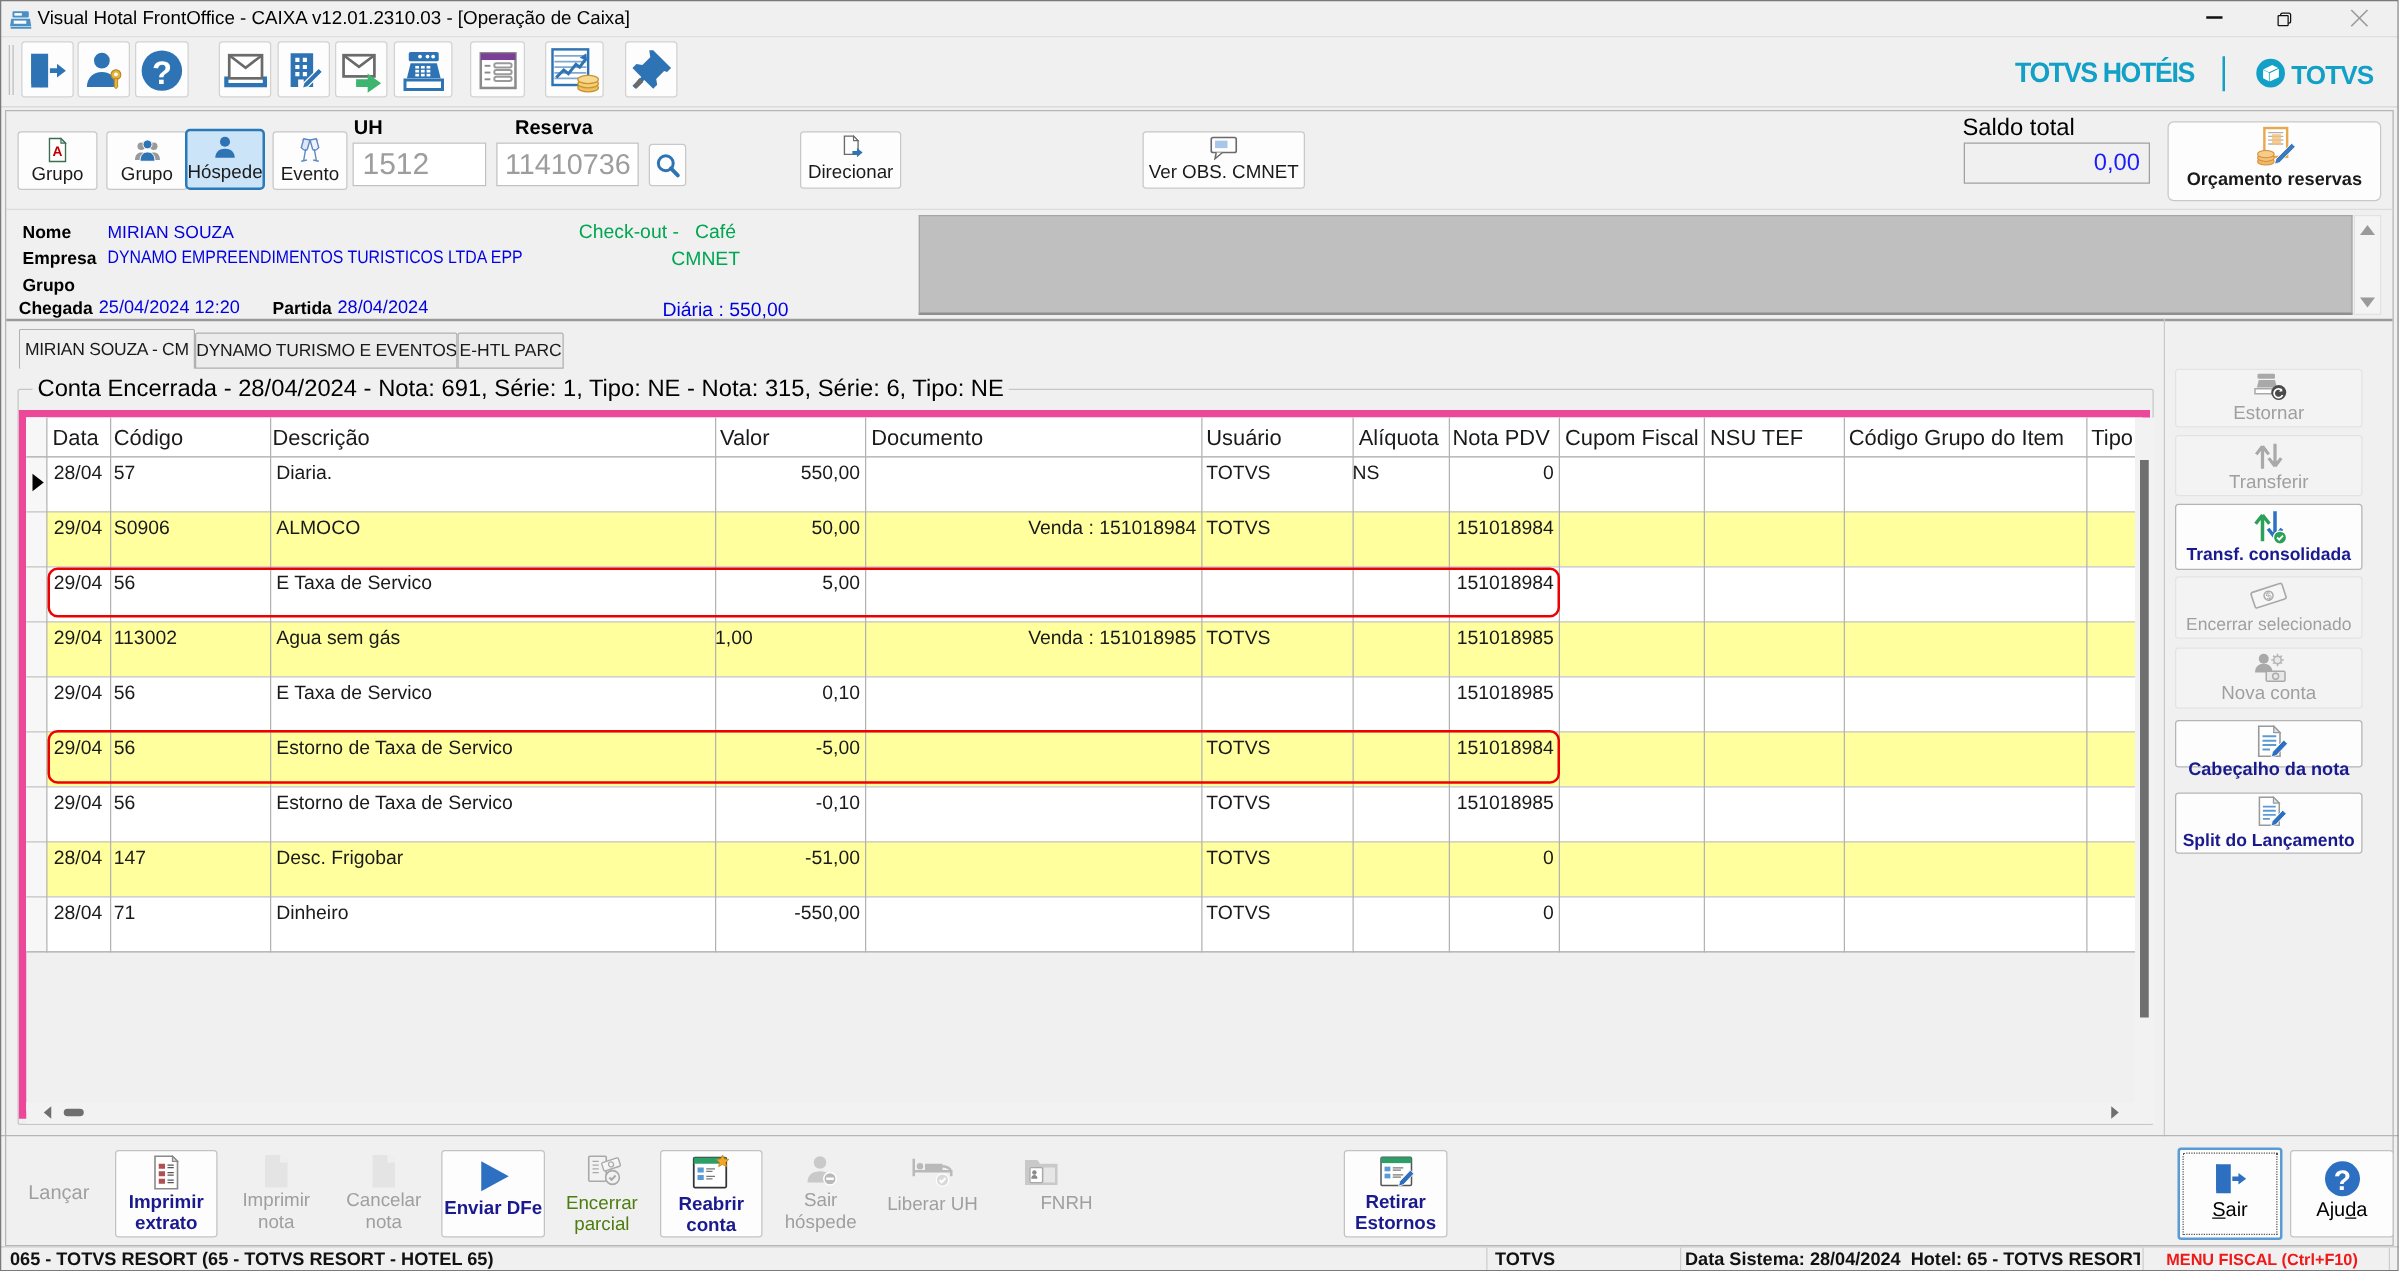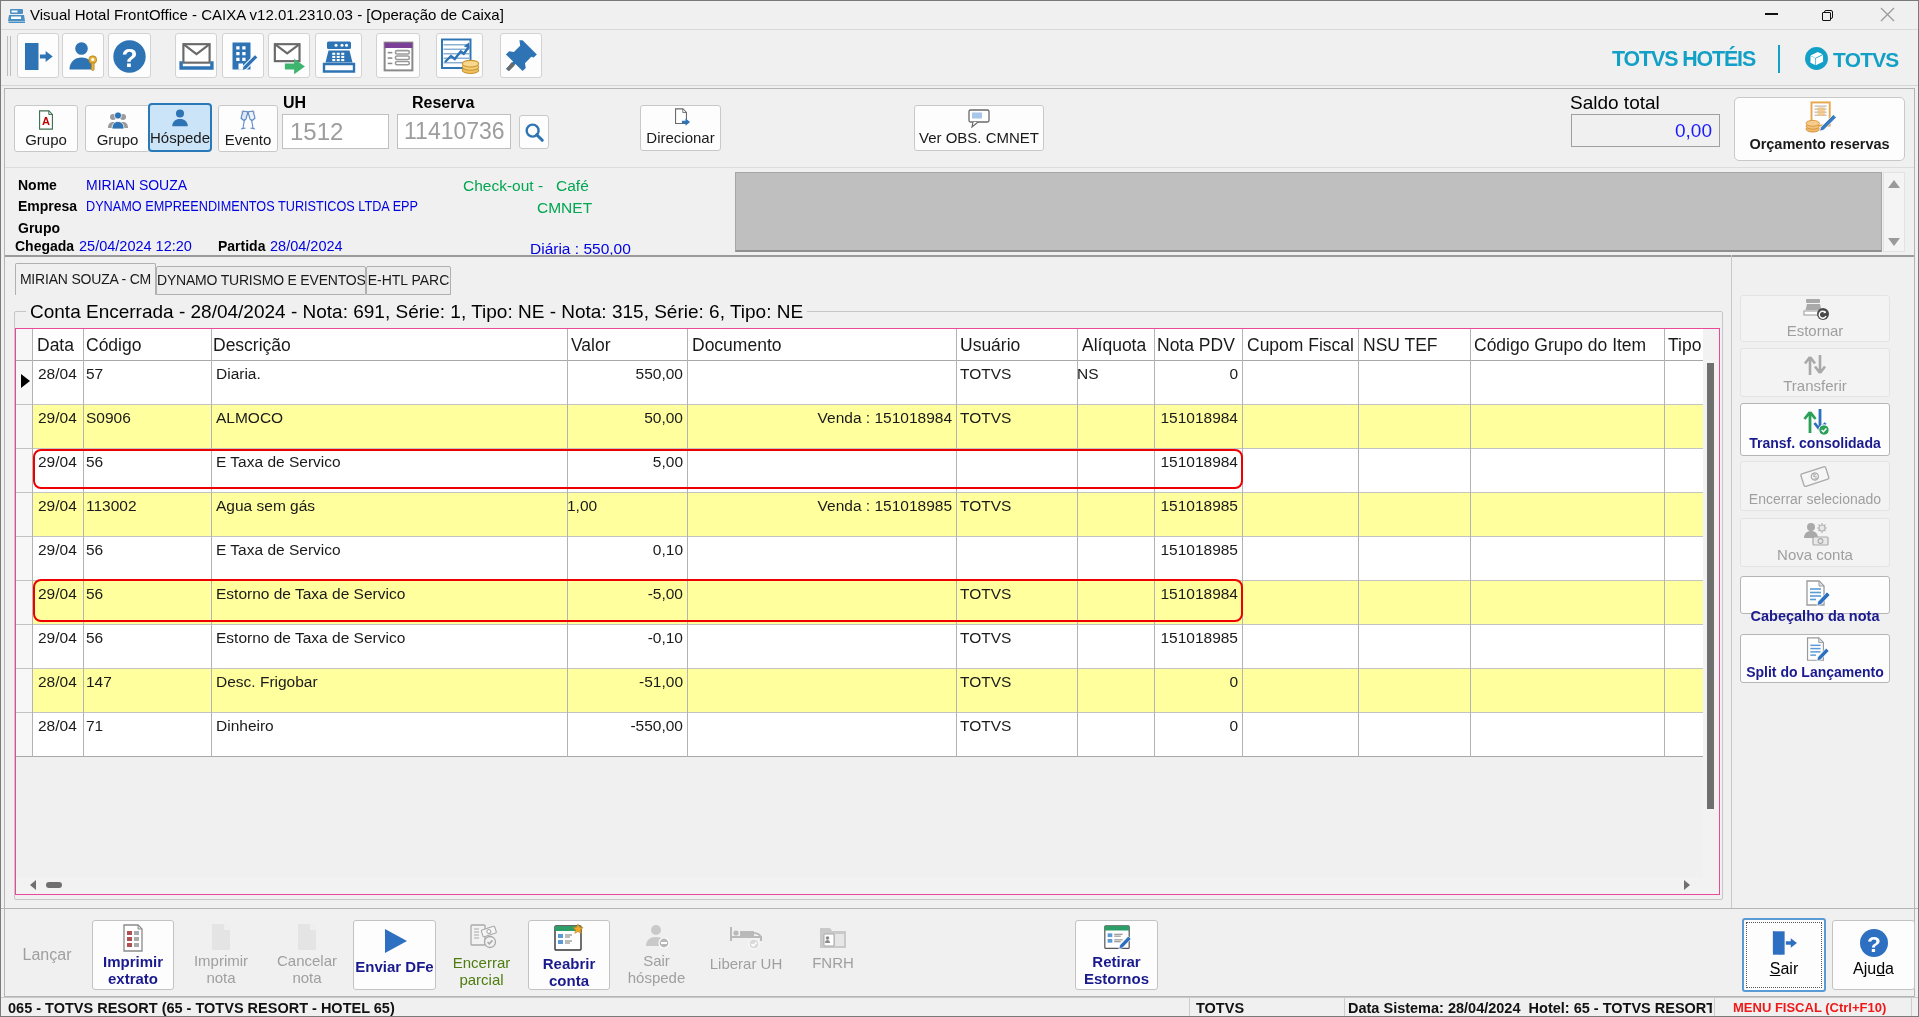--- a/index.html
+++ b/index.html
@@ -272,21 +272,21 @@
 <div class="abs" style="left:1888px;top:238px;width:0;height:0;border-left:6px solid transparent;border-right:6px solid transparent;border-top:8px solid #9a9a9a;"></div>
 <div class="hline" style="left:5px;top:255px;width:1909px;height:1.5px;background:#9a9a9a;"></div>
 
 <div class="abs" style="left:15px;top:263px;width:141px;height:32px;background:#f0f0f0;border:1px solid #b0b0b0;border-bottom:none;border-radius:2px 2px 0 0;font-size:14px;text-align:center;line-height:30px;white-space:nowrap;z-index:3;letter-spacing:-0.2px;">MIRIAN SOUZA - CM</div>
 <div class="abs" style="left:156px;top:266px;width:210px;height:29px;background:#ececec;border:1px solid #b0b0b0;border-radius:2px 2px 0 0;font-size:14px;text-align:center;line-height:27px;white-space:nowrap;overflow:hidden;z-index:2;letter-spacing:-0.2px;">DYNAMO TURISMO E EVENTOS</div>
 <div class="abs" style="left:366px;top:266px;width:85px;height:29px;background:#ececec;border:1px solid #b0b0b0;border-radius:2px 2px 0 0;font-size:14px;text-align:center;line-height:27px;white-space:nowrap;z-index:2;">E-HTL PARC</div>
 
 <div class="abs" style="left:14px;top:311px;width:1709px;height:589px;border:1px solid #c6c6c6;border-radius:2px;"></div>
 <div class="lbl" style="left:26px;top:301px;font-size:19px;color:#000;background:#f0f0f0;padding:0 4px;">Conta Encerrada - 28/04/2024 - Nota: 691, Série: 1, Tipo: NE - Nota: 315, Série: 6, Tipo: NE</div>
 
-<div class="abs" id="tablebox" style="left:15px;top:328px;width:1705px;height:567px;background:#f0f0f0;border:1px solid #ec4899;padding-left:16px;">
+<div class="abs" id="tablebox" style="left:15px;top:328px;width:1705px;height:567px;background:#f0f0f0;border:6px solid #ec4899;padding-left:16px;">
 
  <div class="abs" style="left:0;top:0;width:1687px;height:31px;background:#fff;"></div>
 
  <div class="abs" style="left:0;top:31px;width:1687px;height:44px;background:#fff;"></div>
  <div class="abs" style="left:0;top:75px;width:1687px;height:44px;background:#ffff9e;"></div>
  <div class="abs" style="left:0;top:119px;width:1687px;height:44px;background:#fff;"></div>
  <div class="abs" style="left:0;top:163px;width:1687px;height:44px;background:#ffff9e;"></div>
  <div class="abs" style="left:0;top:207px;width:1687px;height:44px;background:#fff;"></div>
  <div class="abs" style="left:0;top:251px;width:1687px;height:44px;background:#ffff9e;"></div>
  <div class="abs" style="left:0;top:295px;width:1687px;height:44px;background:#fff;"></div>
@@ -572,21 +572,21 @@
 <div class="abs" style="left:704px;top:920px;width:84px;height:70px;text-align:center;">
  <svg width="36" height="30" viewBox="0 0 36 30" style="margin:4px auto 0;">
       <circle cx="8" cy="9" r="2.6" fill="#b9b9b9"></circle>
       <path d="M3 3v14M3 13h30v4M12 9h14a7 5 0 0 1 7 5" fill="none" stroke="#b9b9b9" stroke-width="2"></path>
       <path d="M12 7h14v5H12z" fill="#b9b9b9"></path>
       <circle cx="26" cy="20" r="5" fill="#d9d9d9" stroke="#fff" stroke-width="1"></circle>
       <path d="M23.5 20l1.8 1.8 3.2-3.4" stroke="#fff" stroke-width="1.6" fill="none"></path>
     </svg>
  <div style="font-size:15px;color:#9f9f9f;margin-top:1px;">Liberar UH</div>
   </div>
-<div class="abs" style="left:792px;top:920px;width:82px;height:70px;text-align:center;">
+<div class="abs" style="left:792px;top:920px;width:82px;height:70px;text-align:right;">
  <svg width="32" height="28" viewBox="0 0 32 28" style="margin:4px auto 0;">
       <path d="M3 4h10l2 3h14v17H3z" fill="#c9c9c9"></path>
       <rect x="7" y="10" width="10" height="12" rx="1" fill="#fff" stroke="#a9a9a9" stroke-width="1"></rect>
       <circle cx="10.5" cy="14" r="1.8" fill="#8a8a8a"></circle>
       <path d="M8 19c0-2 1-3 2.5-3s2.5 1 2.5 3z" fill="#8a8a8a"></path>
       <rect x="18" y="10" width="9" height="12" fill="#e6e6e6"></rect>
     </svg>
  <div style="font-size:15px;color:#9f9f9f;margin-top:2px;">FNRH</div>
   </div>
 <div class="abs" style="left:1075px;top:920px;width:83px;height:70px;background:#fdfdfd;border:1px solid #c3c3c3;border-radius:3px;text-align:center;">

